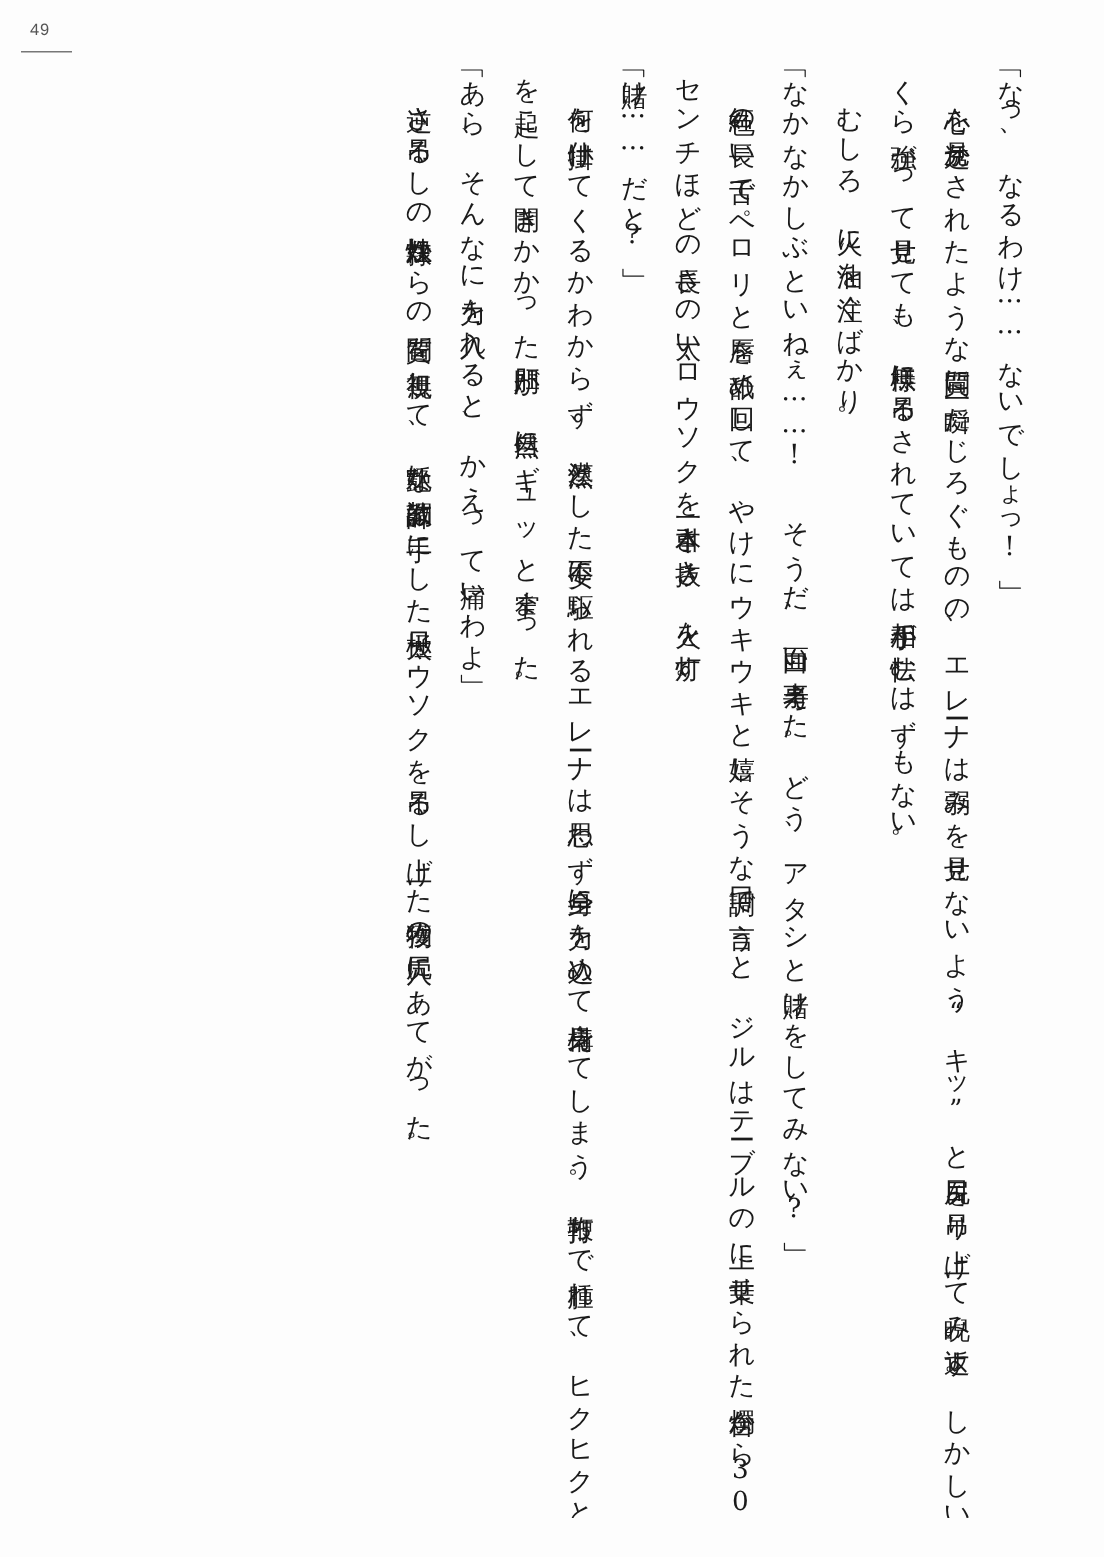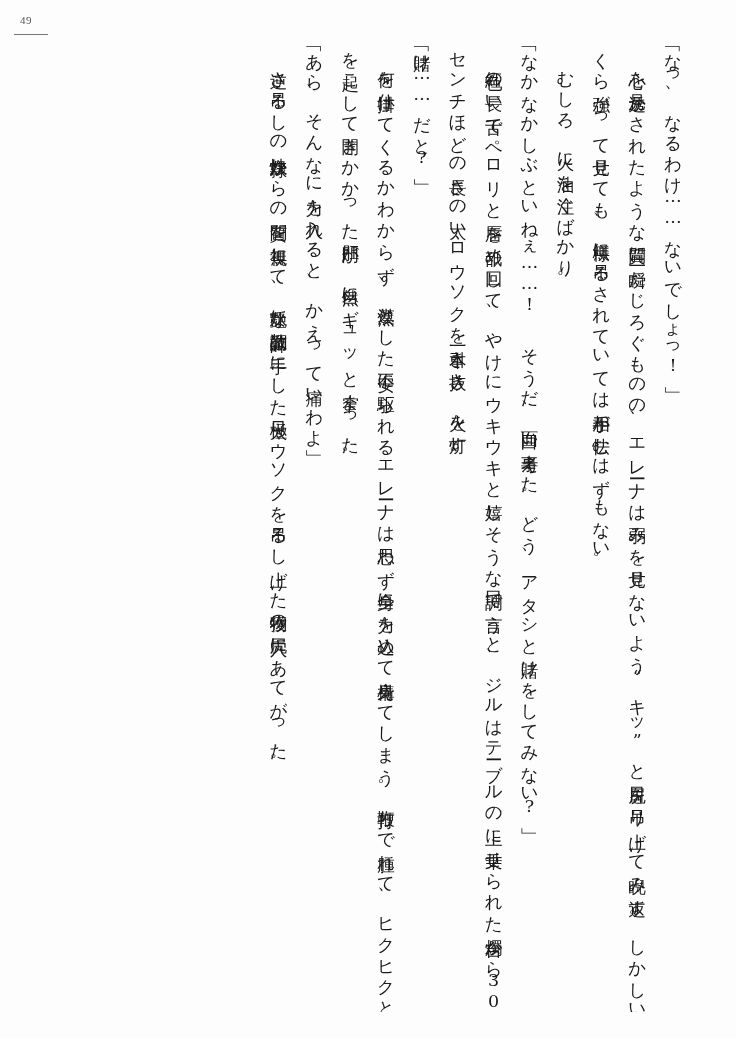--- a/index.html
+++ b/index.html
@@ -21,21 +21,21 @@
     inset: 0;
     background: #fdfdfd;
   }
 
   #page-number {
     position: absolute;
     top: 14px;
     left: 20px;
     font-size: 11px;
     color: #555;
-    font-family: Liberation Serif, serif;
+    font-family: Liberation Sans, sans-serif;
     letter-spacing: 0.5px;
   }
 
   #page-number-rule {
     position: absolute;
     top: 34px;
     left: 14px;
     width: 34px;
     height: 1px;
     background: #777;

